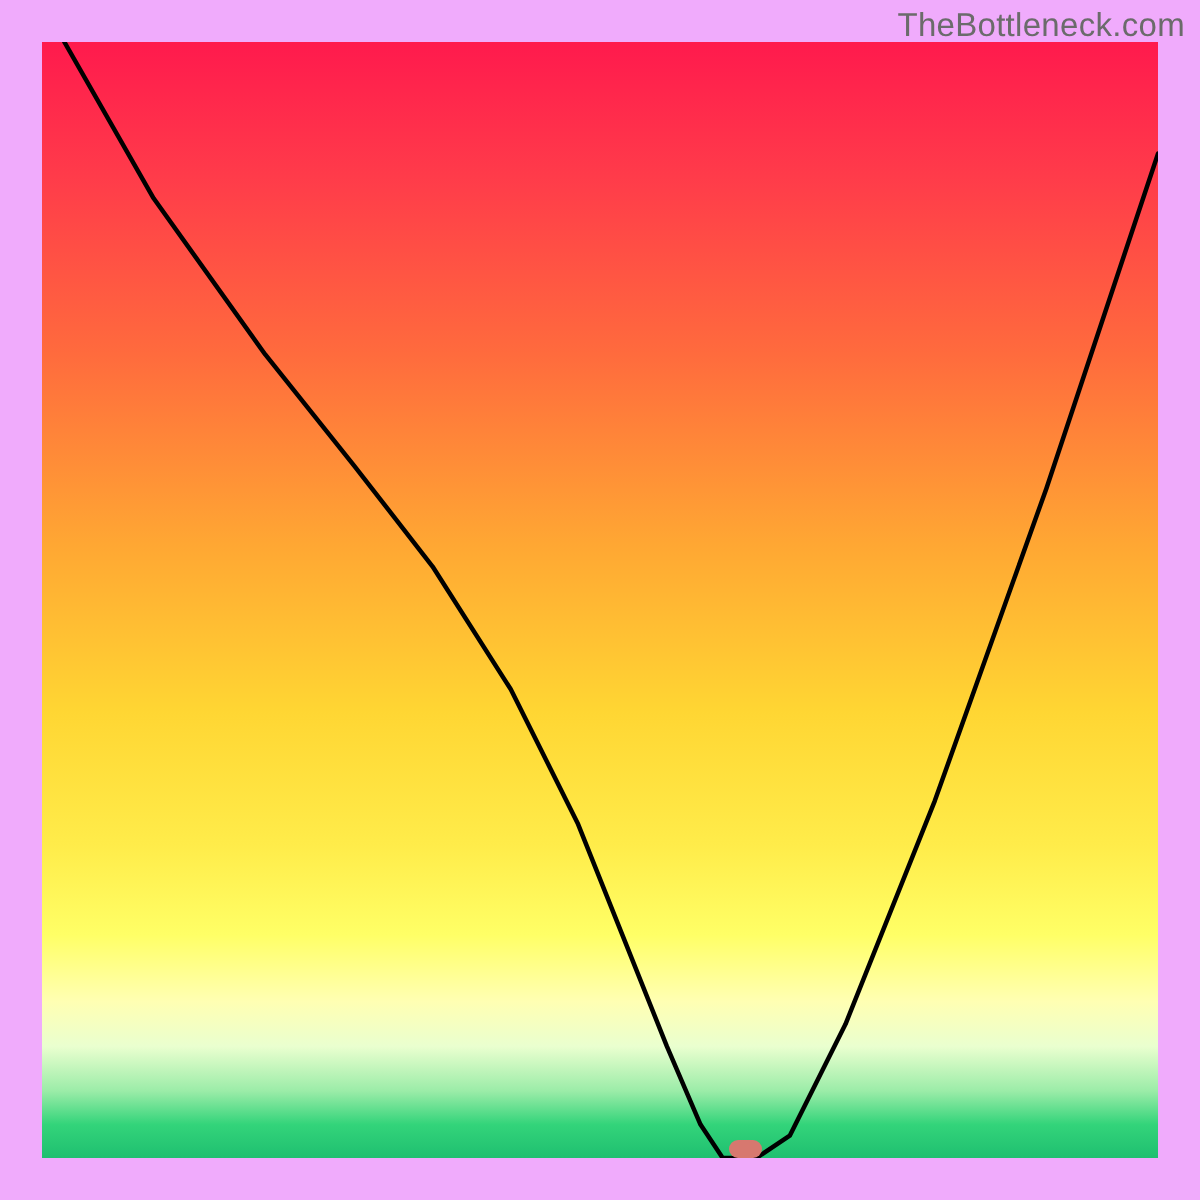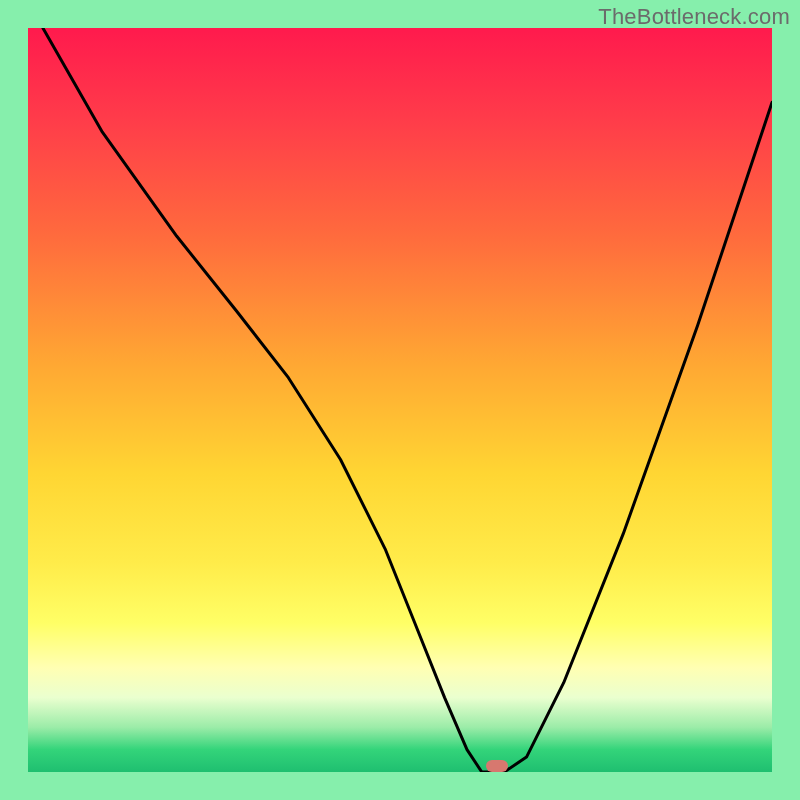--- a/index.html
+++ b/index.html
@@ -8,21 +8,21 @@
     width: 800px;
     height: 800px;
     background: #000;
     font-family: Arial, Helvetica, sans-serif;
     overflow: hidden;
   }
   .frame {
     position: relative;
     width: 800px;
     height: 800px;
-    background: #86efac;
+    background: #f0abfc;
   }
   
   .plot-area {
     position: absolute;
     left: 28px;
     top: 28px;
     width: 744px;
     height: 744px;
     
     background: linear-gradient(

